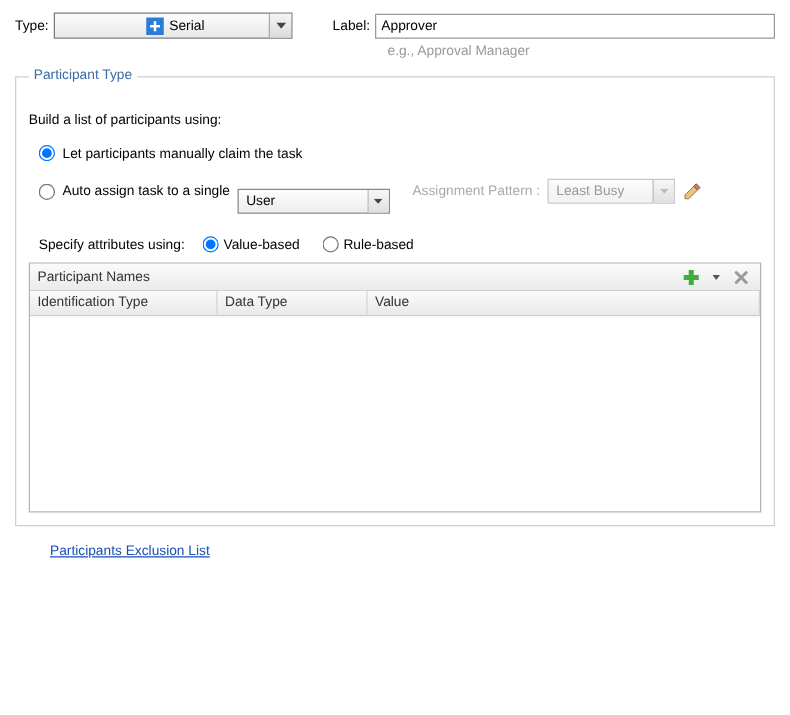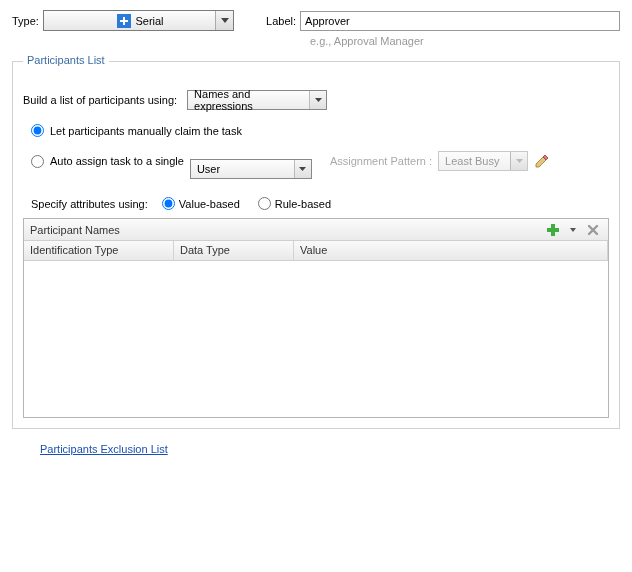--- a/index.html
+++ b/index.html
@@ -72,21 +72,21 @@
   position: relative;
   height: 20px;
   border: 1px solid #888;
   background: linear-gradient(#fdfdfd, #ececec);
   display: inline-flex;
   align-items: center;
   padding: 0 20px 0 6px;
 }
 .select.sm { width: 140px; }
 .select.user { width: 122px; }
-.select.pat { width: 90px; color: #999; border-color: #c8c8c8; background: linear-gradient(#fcfcfc, #f1f1f1); }
+.select.pat { width: 102px; color: #999; border-color: #c8c8c8; background: linear-gradient(#fcfcfc, #f1f1f1); }
 .select .caret {
   position: absolute; right: 0; top: 0; bottom: 0; width: 17px;
   border-left: 1px solid #bbb;
   background: linear-gradient(#f6f6f6, #e0e0e0);
   display: flex; align-items: center; justify-content: center;
 }
 .radio-row { display: flex; align-items: center; margin-bottom: 6px; }
 .radio-row input { margin: 0 6px 0 0; }
 .indent { margin-left: 8px; }
 .disabled-label { color: #aaa; margin: 0 6px 0 18px; }
@@ -153,32 +153,24 @@
           <path d="M0 0 L8 0 L4 5 Z" fill="#444"></path>
         </svg>
     </span>
   </div>
   <span class="label">Label:</span>
   <input class="text-input" value="Approver" style="">
 </div>
 <div class="hint">e.g., Approval Manager</div>
 
 <div class="fieldset">
-  <div class="fieldset-legend">Participants List</div>
+  <div class="fieldset-legend">Participant Type</div>
 
   <div class="row mb" style="margin-top:6px;">
     <span class="label" style="margin-right:10px;">Build a list of participants using:</span>
-    <div class="select sm">
-      <span>Names and expressions</span>
-      <span class="caret">
-        <svg width="7" height="4" viewBox="0 0 7 4">
-            <path d="M0 0 L7 0 L3.5 4 Z" fill="#444"></path>
-          </svg>
-      </span>
-    </div>
   </div>
 
   <div class="radio-row indent" style="margin-top:14px;">
     <input type="radio" name="assign" checked="" style="">
     <span>Let participants manually claim the task</span>
   </div>
   <div class="radio-row indent">
     <input type="radio" name="assign" style="">
     <span>Auto assign task to a single</span>
     <div class="select user" style="margin-left:6px;margin-top:16px;">

